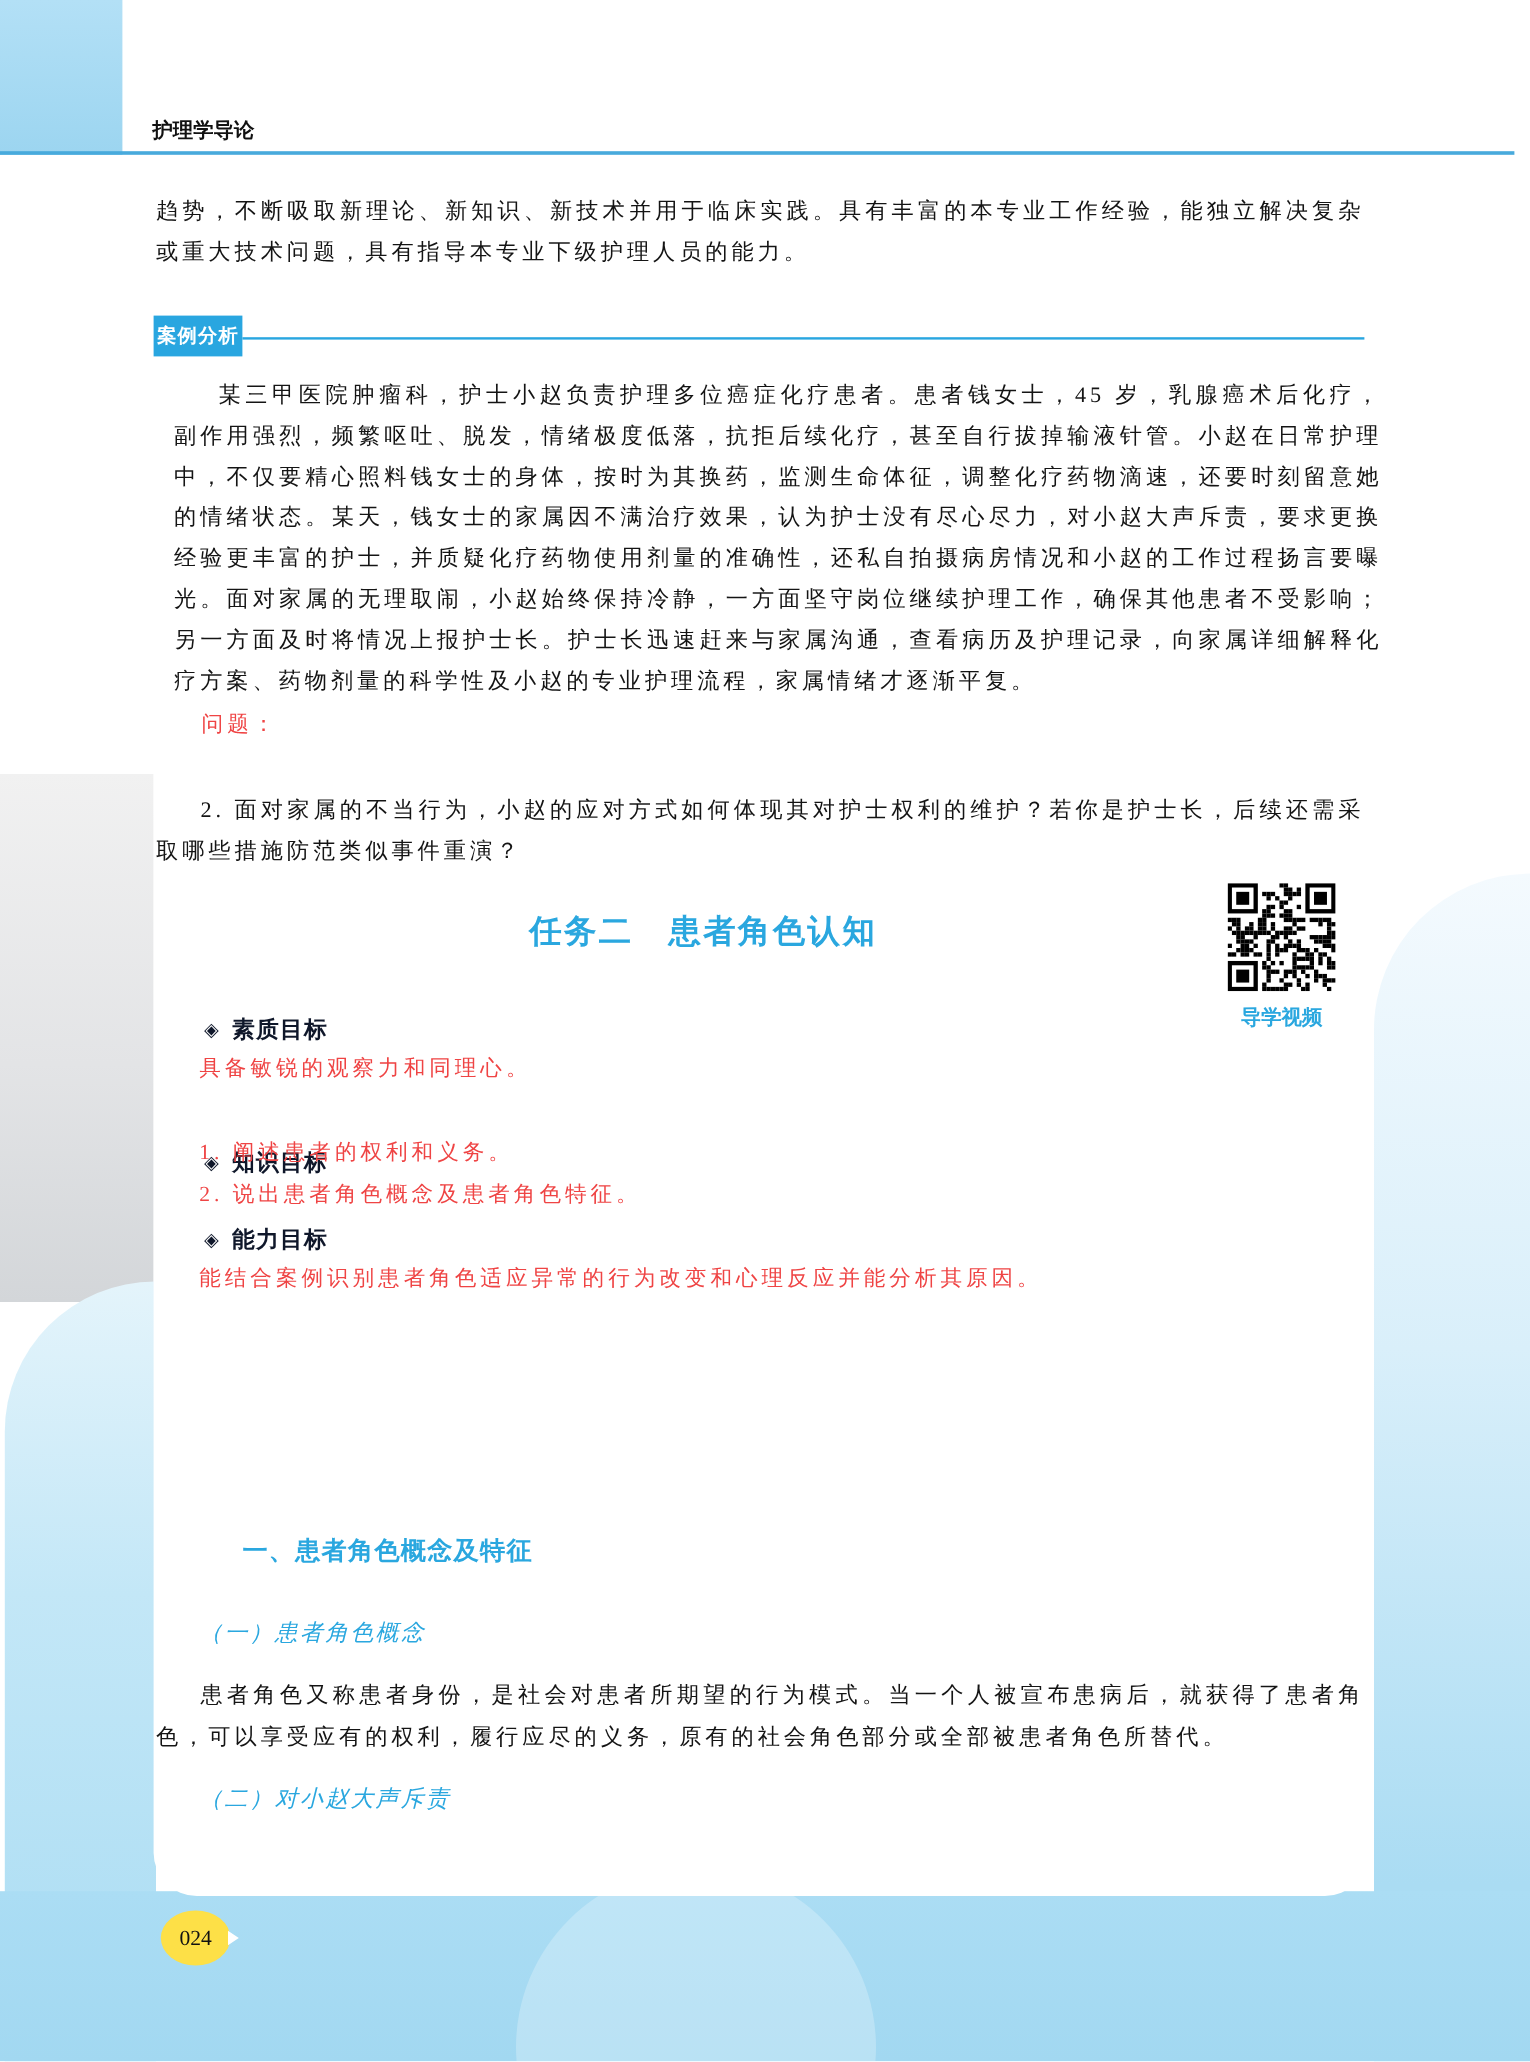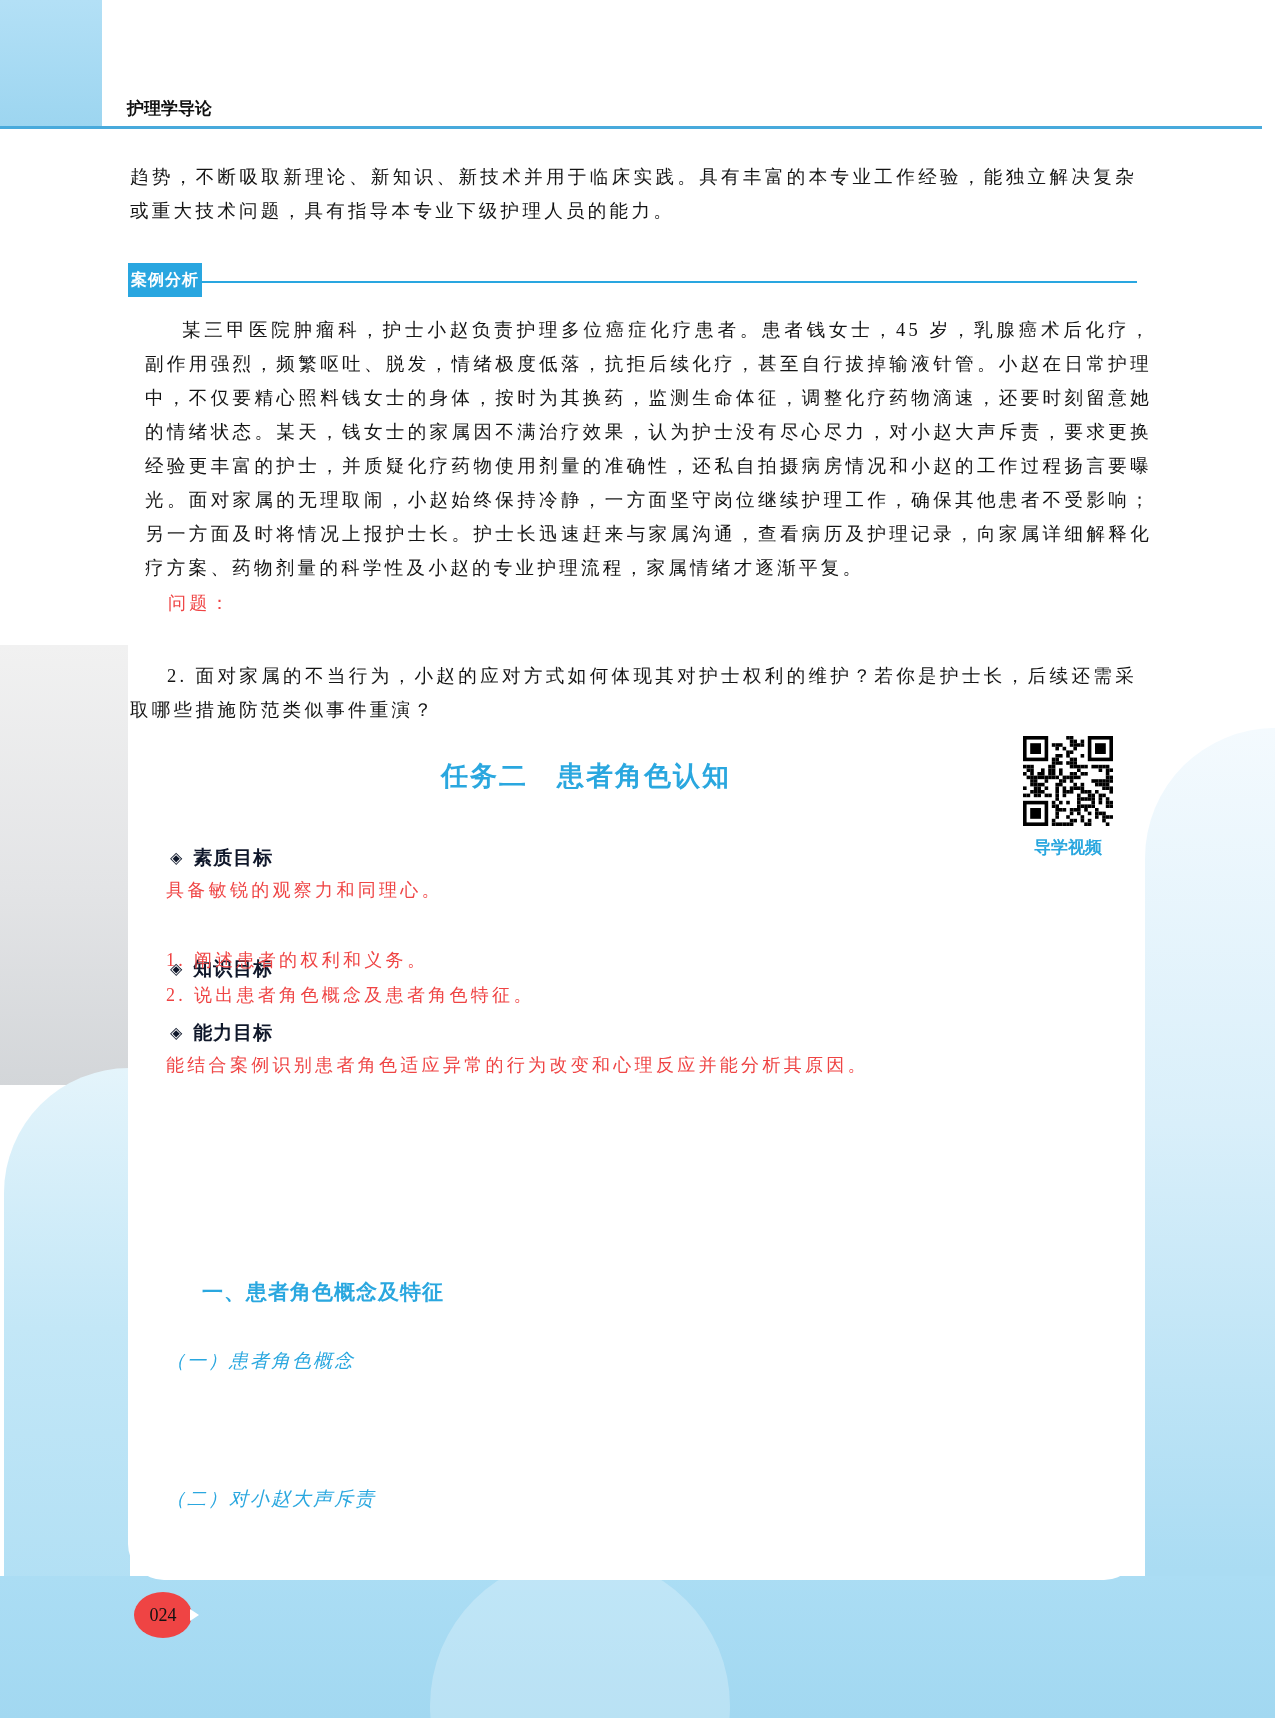--- a/index.html
+++ b/index.html
@@ -53,21 +53,21 @@
   .gh1{left:170px;top:845px;} .gi1{left:166px;top:878px;}
   .gh2{left:170px;top:915px;margin-top:41px;} .gi2{left:166px;top:948px;} .gi3{left:166px;top:983px;}
   .gh3{left:170px;top:1020px;} .gi4{left:166px;top:1053px;}
   .lead-para{left:130px;top:1088px;}
   .h2-heading{left:168px;top:1278px;font-family:"Liberation Sans","DejaVu Sans",sans-serif;
     font-weight:bold;font-size:21px;color:#2aa7df;letter-spacing:1px;margin-left:34px;}
   .h3-heading{font-size:19px;color:#2aa7df;font-style:italic;letter-spacing:2px;
     font-family:"Liberation Serif","DejaVu Serif",serif;}
   .h3a{left:166px;top:1348px;} .h3b{left:166px;top:1486px;}
   .p1{left:130px;top:1396px;} .p2{left:130px;top:1538px;}
-  .page-bubble{left:134px;top:1592px;width:58px;height:46px;background:#ef4444;
+  .page-bubble{left:134px;top:1592px;width:58px;height:46px;background:#fde047;
     border-radius:50%;display:flex;align-items:center;justify-content:center;
     font-size:18px;color:#111;z-index:2;}
   .page-bubble .tail{position:absolute;right:-7px;top:17px;width:0;height:0;
     border-top:6px solid transparent;border-bottom:6px solid transparent;border-left:9px solid #ffffff;}
 </style>
 </head>
 <body>
 
 <div id="page">
 
@@ -324,20 +324,21 @@
   <div class="c qline gi2">1. 阐述患者的权利和义务。</div>
   <div class="c qline gi3">2. 说出患者角色概念及患者角色特征。</div>
 
   <div class="c goal-header gh3">
     <span class="diamond">◈</span><span>能力目标</span>
   </div>
   <div class="c qline gi4">能结合案例识别患者角色适应异常的行为改变和心理反应并能分析其原因。</div>
 
   <div class="c h2-heading">一、患者角色概念及特征</div>
   <div class="c h3-heading h3a">（一）患者角色概念</div>
+  <div class="c para lh35 indent p1">患者角色又称患者身份，是社会对患者所期望的行为模式。当一个人被宣布患病后，就获得了患者角色，可以享受应有的权利，履行应尽的义务，原有的社会角色部分或全部被患者角色所替代。</div>
   <div class="c h3-heading h3b">（二）对小赵大声斥责</div>
 
   <div class="page-bubble c">
     <span>024</span>
     <span class="tail"></span>
   </div>
 
 </div>
 
 </body></html>

